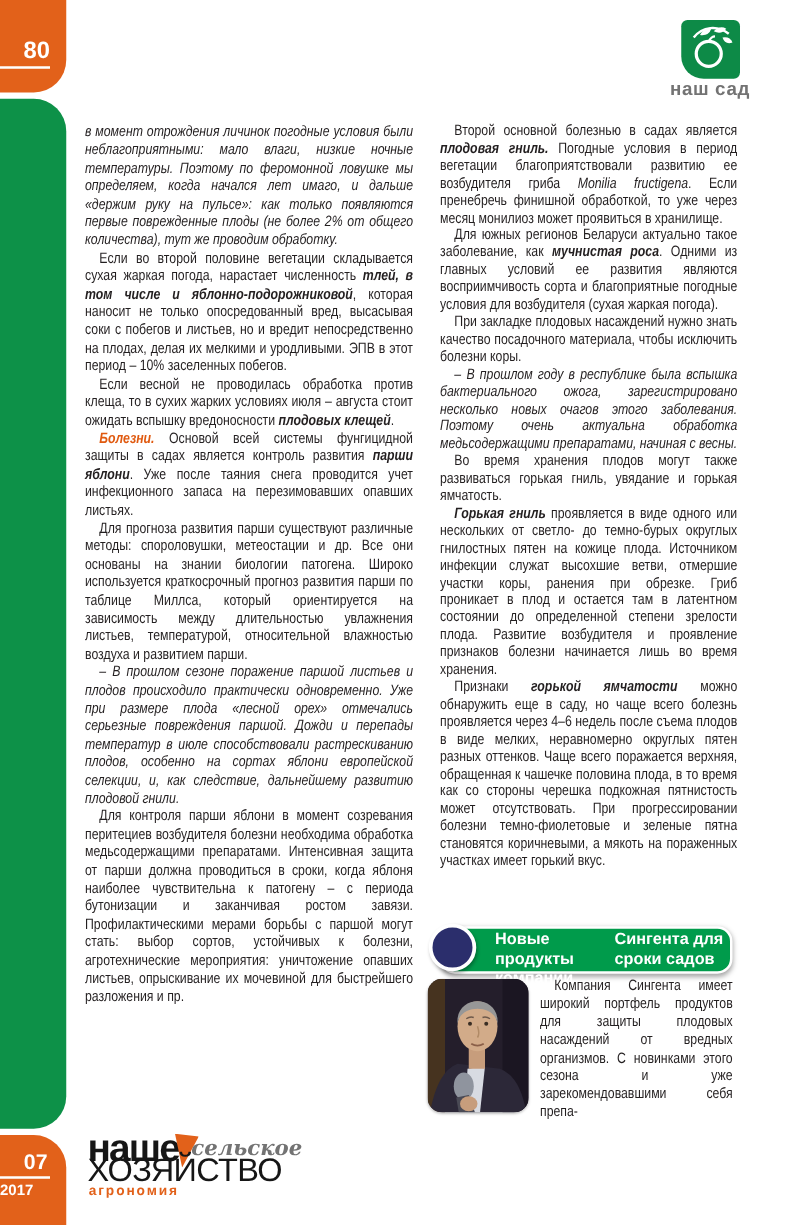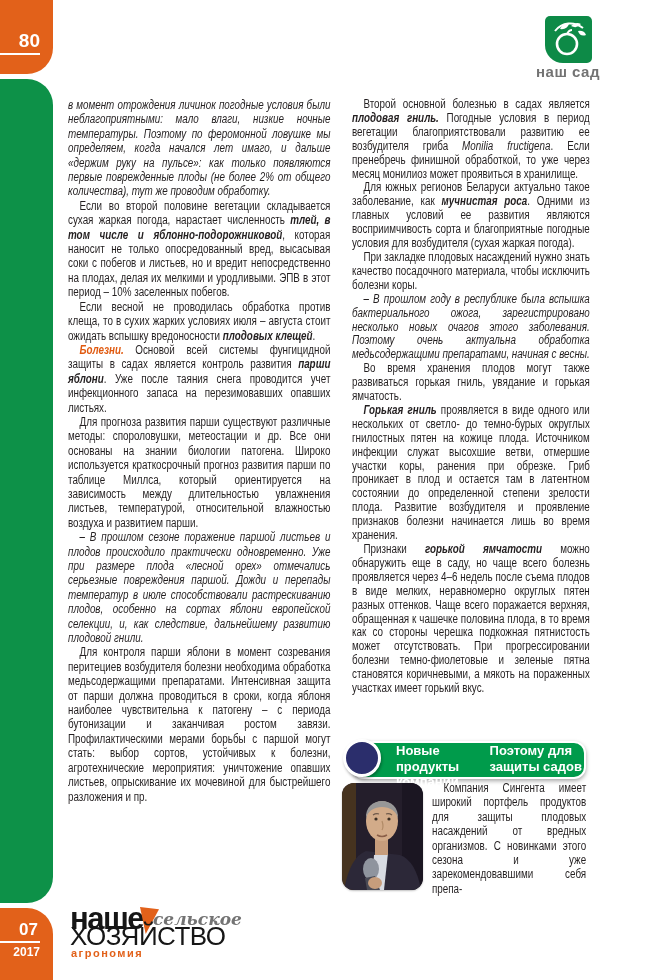--- a/index.html
+++ b/index.html
@@ -12,21 +12,21 @@
   .pagenum{position:absolute;left:0;top:30px;width:40px;text-align:right;
            color:#ffffff;font-weight:bold;font-size:19px;}
   .pagenum-line{position:absolute;left:0;top:53px;width:40px;height:2px;background:#fff;}
   .stripe{position:absolute;left:0;top:79px;width:53px;height:824px;background:#0d9148;
           border-radius:0 26px 26px 0;}
   .tab-bottom{position:absolute;left:0;top:908px;width:53px;height:72px;background:#e2611a;
               border-radius:0 26px 0 0;}
   .issue-num{position:absolute;left:0;top:12px;width:38px;text-align:right;
              color:#fff;font-weight:bold;font-size:17px;}
   .issue-line{position:absolute;left:0;top:33px;width:40px;height:2px;background:#fff;}
-  .issue-year{position:absolute;left:0;top:37px;width:40px;text-align:right;
+  .issue-year{position:absolute;left:0;top:37px;width:40px;text-align:left;
               color:#fff;font-weight:bold;font-size:12px;}
 
   
   .logo-top{position:absolute;left:545px;top:16px;width:47px;height:47px;background:#0d8a47;
             border-radius:5px 5px 5px 18px;display:flex;align-items:center;justify-content:center;}
   .logo-caption{position:absolute;left:530px;top:63px;width:76px;text-align:center;
                 color:#737373;font-weight:bold;font-size:15px;letter-spacing:.5px;}
 
   
   .col{position:absolute;transform:scaleX(0.82);transform-origin:0 0;}
@@ -112,21 +112,21 @@
       <p class="para"><span>Для южных регионов Беларуси актуально такое заболевание, как </span><span class="bi">мучнистая роса</span><span>. Одними из главных условий ее развития являются восприимчивость сорта и благоприятные погодные условия для возбудителя (сухая жаркая погода).</span></p>
       <p class="para"><span>При закладке плодовых насаждений нужно знать качество посадочного материала, чтобы исключить болезни коры.</span></p>
       <p class="para italic"><span>– В прошлом году в республике была вспышка бактериального ожога, зарегистрировано несколько новых очагов этого заболевания. Поэтому очень актуальна обработка медьсодержащими препаратами, начиная с весны.</span></p>
       <p class="para"><span>Во время хранения плодов могут также развиваться горькая гниль, увядание и горькая ямчатость.</span></p>
       <p class="para"><span class="bi">Горькая гниль</span><span> проявляется в виде одного или нескольких от светло- до темно-бурых округлых гнилостных пятен на кожице плода. Источником инфекции служат высохшие ветви, отмершие участки коры, ранения при обрезке. Гриб проникает в плод и остается там в латентном состоянии до определенной степени зрелости плода. Развитие возбудителя и проявление признаков болезни начинается лишь во время хранения.</span></p>
       <p class="para"><span>Признаки </span><span class="bi">горькой ямчатости</span><span> можно обнаружить еще в саду, но чаще всего болезнь проявляется через 4–6 недель после съема плодов в виде мелких, неравномерно округлых пятен разных оттенков. Чаще всего поражается верхняя, обращенная к чашечке половина плода, в то время как со стороны черешка подкожная пятнистость может отсутствовать. При прогрессировании болезни темно-фиолетовые и зеленые пятна становятся коричневыми, а мякоть на пораженных участках имеет горький вкус.</span></p>
     </div>
 
   <div class="promo-box">
     <span>Новые продукты компании</span>
-    <span>Поэтому для защиты садов</span>
+    <span>Сингента для сроки садов</span>
   </div>
   <div class="promo-circle"></div>
 
   <div class="photo">
     <svg width="81" height="107" viewBox="0 0 81 107">
       <rect width="81" height="107" fill="#241e2b"></rect>
       <rect width="14" height="107" fill="#46331f"></rect>
       <rect x="60" width="21" height="107" fill="#1b1622"></rect>
       <path d="M2,107 Q8,74 24,68 L58,72 Q74,78 79,107 Z" fill="#2c2838"></path>
       <polygon points="32,72 46,70 42,107 30,107" fill="#d8dbe2"></polygon>

